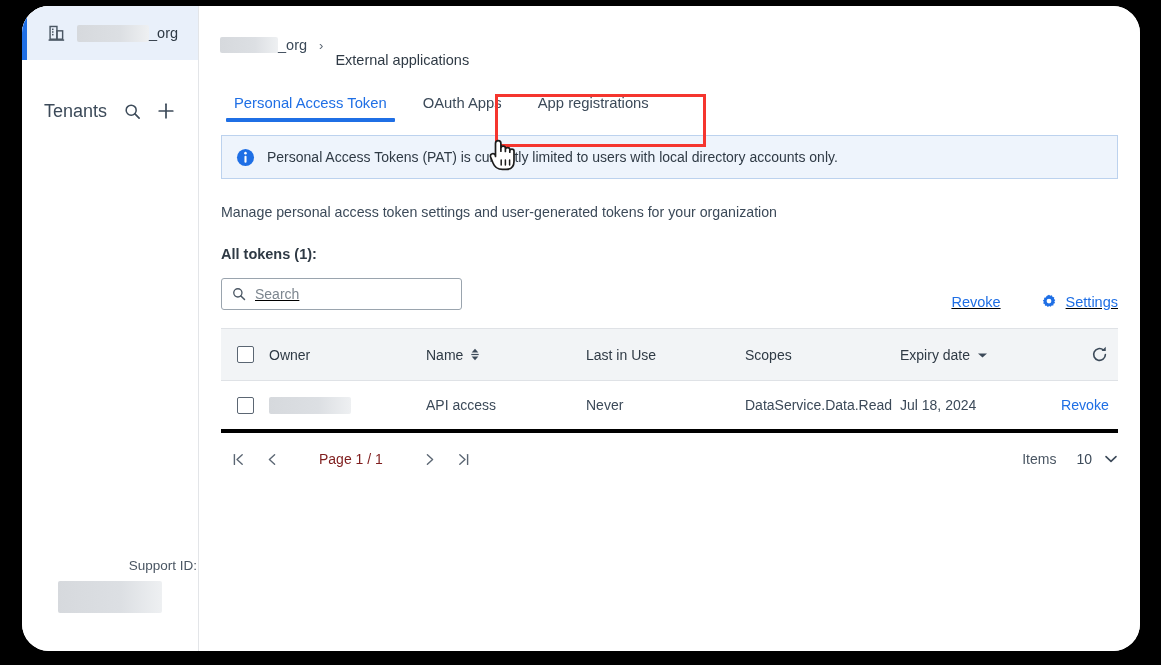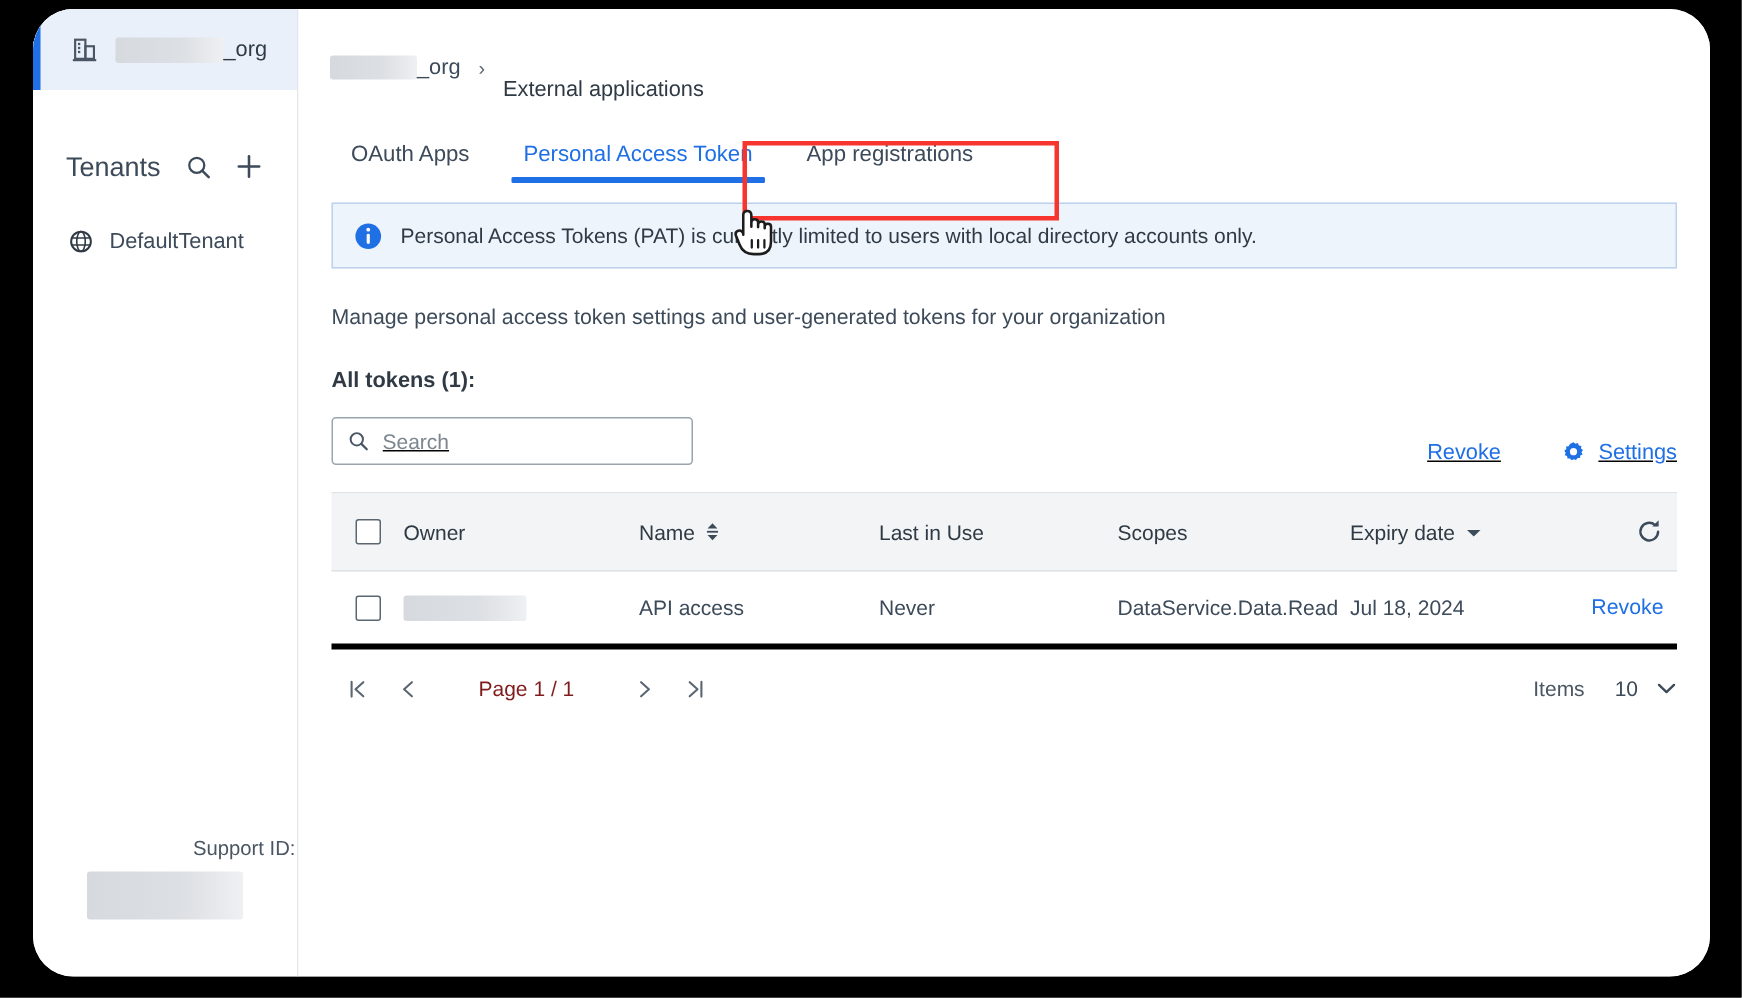--- a/index.html
+++ b/index.html
@@ -337,50 +337,41 @@
         </svg>
       </div>
       <div class="icon-btn">
         <svg width="18" height="18" viewBox="0 0 18 18">
           <line x1="9" y1="2.2" x2="9" y2="15.8" stroke="#3c4a59" stroke-width="1.7" stroke-linecap="round"></line>
           <line x1="2.2" y1="9" x2="15.8" y2="9" stroke="#3c4a59" stroke-width="1.7" stroke-linecap="round"></line>
         </svg>
       </div>
     </div>
 
-    <div class="tenant-item">
-      <svg class="globe" viewBox="0 0 18 18">
-        <circle cx="9" cy="9" r="7.4" fill="none" stroke="#2f3a45" stroke-width="1.5"></circle>
-        <ellipse cx="9" cy="9" rx="3.2" ry="7.4" fill="none" stroke="#2f3a45" stroke-width="1.2"></ellipse>
-        <line x1="1.8" y1="6.4" x2="16.2" y2="6.4" stroke="#2f3a45" stroke-width="1.2"></line>
-        <line x1="1.8" y1="11.6" x2="16.2" y2="11.6" stroke="#2f3a45" stroke-width="1.2"></line>
-      </svg>
-      <span class="tname">DefaultTenant</span>
-    </div>
 
     <div class="support-block">
       <div class="support-label">Support ID:</div>
       <span class="redact redact-support"></span>
     </div>
   </div>
 
   <div id="main">
 
     <div class="breadcrumb">
       <div class="crumb-org">
         <span class="redact redact-crumb"></span>
         <span>_org</span>
       </div>
       <span class="crumb-sep">›</span>
       <span class="crumb-current">External applications</span>
     </div>
 
     <div class="tabs">
+      <div class="tab active">Personal Access Token</div>
       <div class="tab">OAuth Apps</div>
-      <div class="tab active">Personal Access Token</div>
       <div class="tab">App registrations</div>
     </div>
 
     <div id="annotation-box"></div>
 
     <svg id="cursor" viewBox="0 0 34 38">
       <path d="M9.5 20.5 L9.5 7.5 Q9.5 4.6 12.2 4.6 Q14.9 4.6 14.9 7.5 L14.9 15.2
                L14.9 12.3 Q14.9 10.2 17.2 10.2 Q19.4 10.2 19.4 12.3 L19.4 15.4
                L19.4 13.6 Q19.4 11.6 21.6 11.6 Q23.8 11.6 23.8 13.6 L23.8 16.2
                L23.8 15.0 Q23.8 13.1 25.9 13.1 Q28.0 13.1 28.0 15.0 L28.0 25.2

